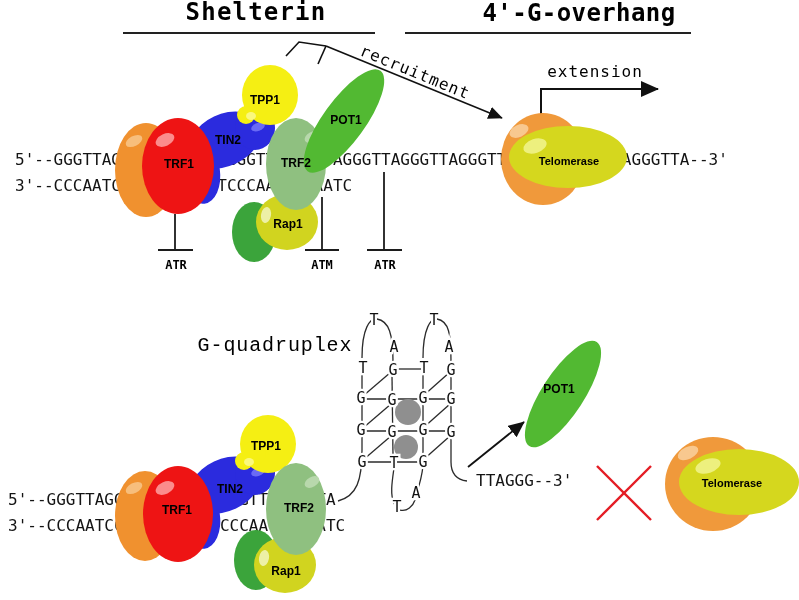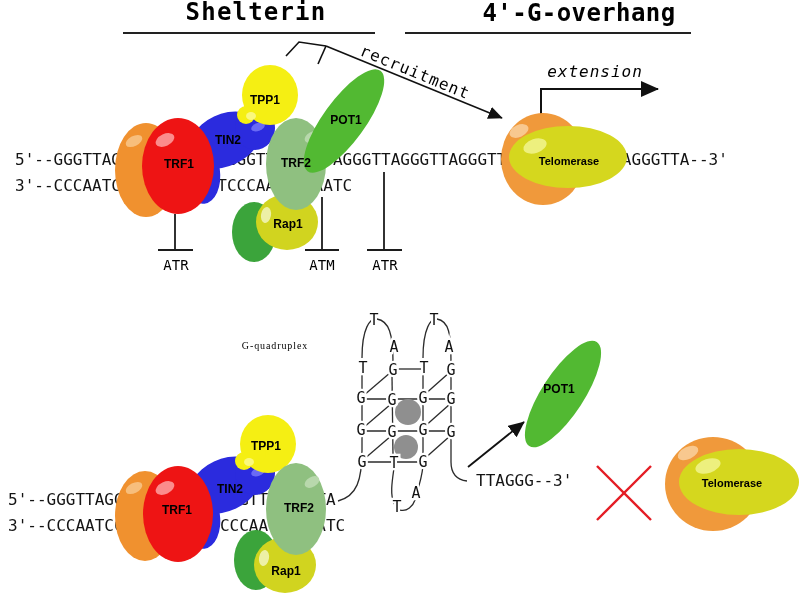--- a/index.html
+++ b/index.html
@@ -5,23 +5,23 @@
   html,body{margin:0;padding:0;background:#fff;}
   #canvas{position:relative;width:799px;height:600px;background:#fff;overflow:hidden;
           font-family:"DejaVu Sans Mono",monospace;}
   .dna{position:absolute;font:16px/16px "DejaVu Sans Mono",monospace;color:#141414;
        white-space:pre;letter-spacing:0;}
   #art{position:absolute;left:0;top:0;}
   .lbl{position:absolute;transform:translate(-50%,-50%);white-space:nowrap;color:#000;}
   .protein{font-family:"Liberation Sans","DejaVu Sans",sans-serif;font-weight:bold;font-size:12px;}
   .protein.big{font-size:11px;}
   .title{font-family:"DejaVu Sans Mono",monospace;font-weight:bold;font-size:24px;}
-  .kinase{font-family:"DejaVu Sans Mono",monospace;font-weight:normal;font-size:14px;text-align:right;}
+  .kinase{font-family:"DejaVu Sans Mono",monospace;font-weight:bold;font-size:12px;text-align:right;}
   .anno{font-family:"DejaVu Sans Mono",monospace;font-size:16px;letter-spacing:1px;}
-  .caption{font-family:Liberation Serif, serif;font-size:10px;letter-spacing:0.9px;}
+  .caption{font-family:Liberation Mono, monospace;font-size:20px;letter-spacing:0.9px;}
   svg text.qbase{font:15px "DejaVu Sans Mono",monospace;fill:#111;
        paint-order:stroke;stroke:#fff;stroke-width:4.5px;text-anchor:middle;}
 </style>
 </head>
 <body>
 
 <div id="canvas">
 
   <div class="dna" style="left:15px;top:152px;">5'--GGGTTAGGGTTAGGGTTAGGGTTAGGGTTAGGGTTAGGGTTAGGGTTAGGGTTAGGGTTAGGGTTA--3'</div>
   <div class="dna" style="left:15px;top:178px;">3'--CCCAATCCCAATCCCAATCCCAATCCCAATC</div>
@@ -179,21 +179,21 @@
       <ellipse cx="688" cy="453" rx="11" ry="6" fill="#F8C88F" transform="rotate(-25 688 453)"></ellipse>
       <ellipse cx="739" cy="482" rx="60" ry="33" fill="#D5D71E"></ellipse>
       <ellipse cx="708" cy="466" rx="13" ry="7" fill="#EDF07E" transform="rotate(-18 708 466)"></ellipse>
     </g>
   </svg>
 
   <div class="lbl title" style="left:256px;top:12px;letter-spacing:1.2px;">Shelterin</div>
   <div class="lbl title" style="left:579px;top:13px;letter-spacing:0.4px;">4'-G-overhang</div>
 
   <div class="lbl anno" style="left:415px;top:72px;transform:translate(-50%,-50%) rotate(22.4deg);">recruitment</div>
-  <div class="lbl anno" style="left:595px;top:71px;font-style:italic;">extension</div>
+  <div class="lbl anno" style="left:595px;top:71px;">extension</div>
   <div class="lbl caption" style="left:275px;top:345px;">G-quadruplex</div>
 
   <div class="lbl kinase" style="left:176px;top:265px;">ATR</div>
   <div class="lbl kinase" style="left:322px;top:265px;">ATM</div>
   <div class="lbl kinase" style="left:385px;top:265px;">ATR</div>
 
   <div class="lbl protein" style="left:179px;top:164px;">TRF1</div>
   <div class="lbl protein" style="left:228px;top:140px;">TIN2</div>
   <div class="lbl protein" style="left:265px;top:100px;">TPP1</div>
   <div class="lbl protein" style="left:296px;top:163px;">TRF2</div>

